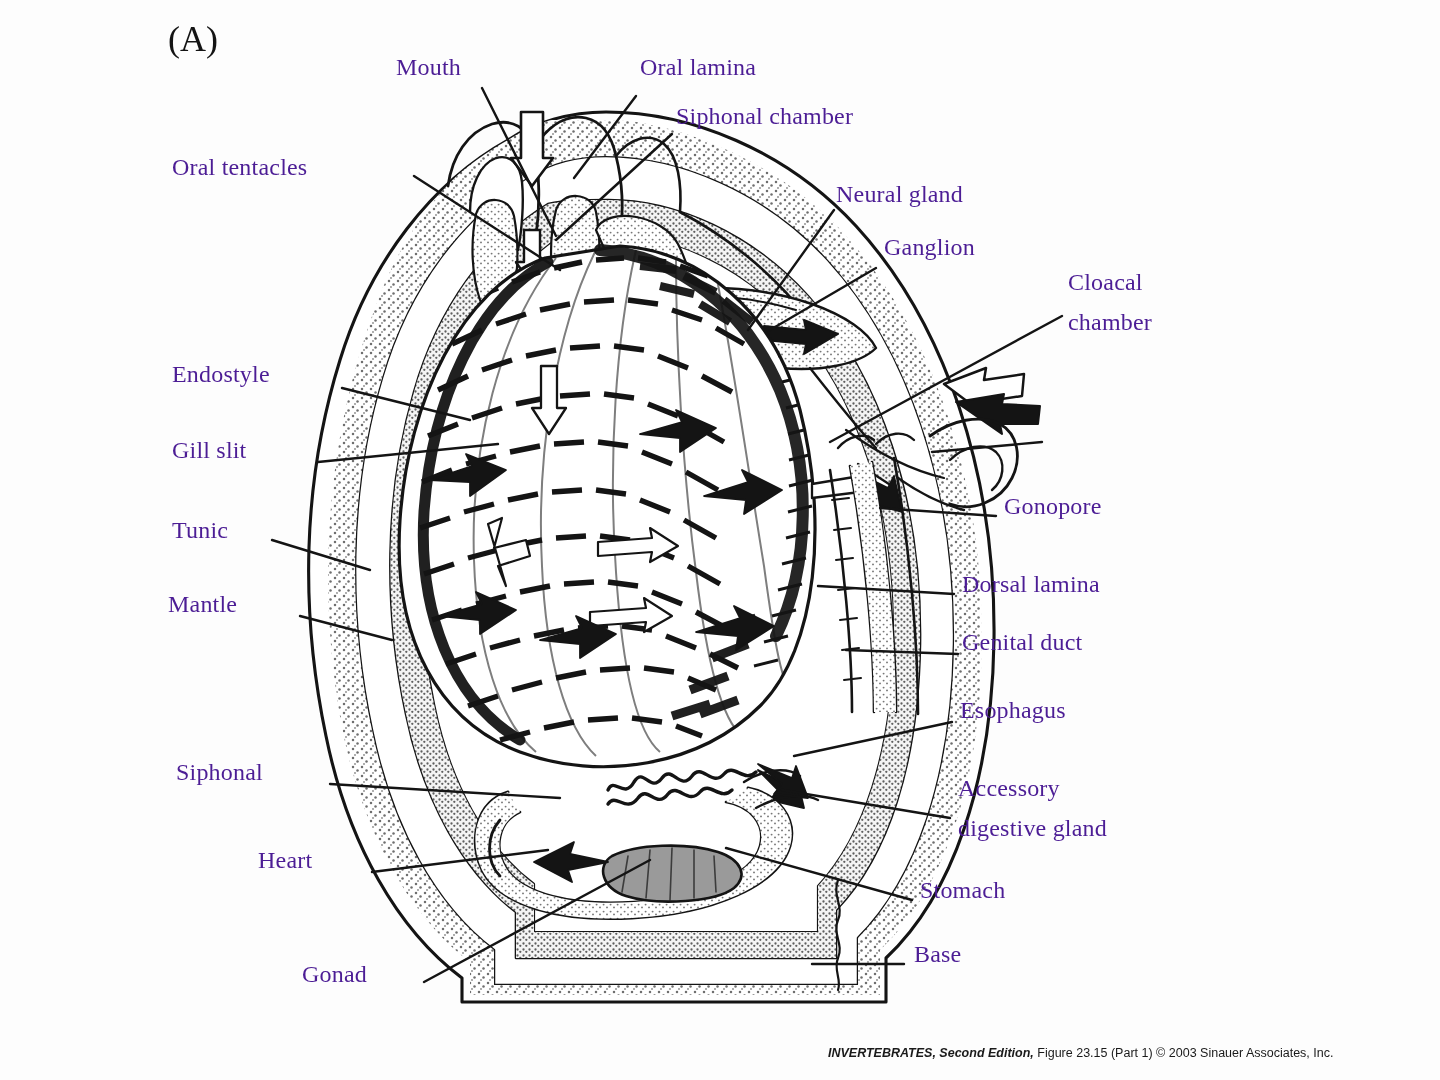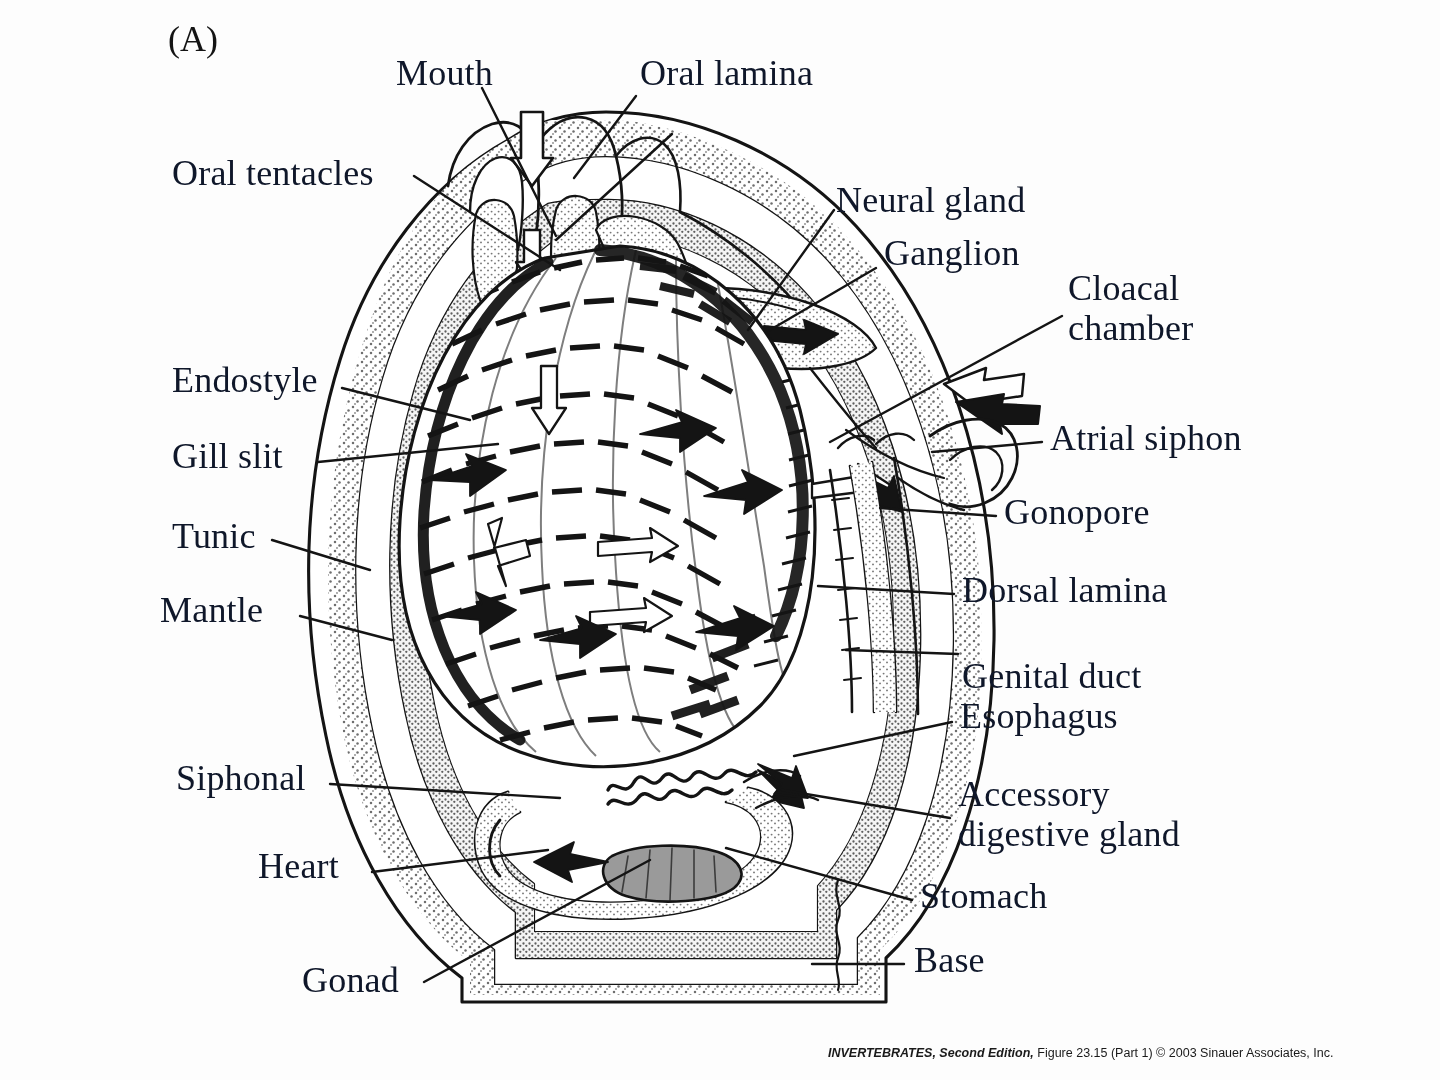--- a/index.html
+++ b/index.html
@@ -8,23 +8,23 @@
     font-family:"Liberation Serif", serif;
     color:#111;
     overflow:hidden;
     position:relative;
   }
   #stage{position:absolute;left:0;top:0;width:1440px;height:1080px;background:#fdfdfd;}
   #figsvg{position:absolute;left:0;top:0;width:1440px;height:1080px;}
   .lbl{
     position:absolute;
     font-family:"Liberation Serif", serif;
-    font-size:36px;
+    font-size:24px;
     line-height:1.05;
-    color:#0f172a;
+    color:#4c1d95;
     white-space:nowrap;
     letter-spacing:0.2px;
   }
   #panel-letter{
     position:absolute;left:168px;top:18px;
     font-size:36px;font-family:"Liberation Serif", serif;color:#141414;
   }
   #credit{
     position:absolute;left:828px;top:1046px;
     font-family:"Liberation Sans", sans-serif;
@@ -353,33 +353,33 @@
         <line x1="904" y1="964" x2="812" y2="964"></line>
       </g>
 
     </g>
   </svg>
 
   <div id="panel-letter">(A)</div>
 
   <div class="lbl" style="left:396px;top:55px;">Mouth</div>
   <div class="lbl" style="left:640px;top:55px;">Oral lamina</div>
+  <div class="lbl" style="left:676px;top:104px;">Siphonal chamber</div>
   <div class="lbl" style="left:836px;top:182px;">Neural gland</div>
   <div class="lbl" style="left:172px;top:155px;">Oral tentacles</div>
   <div class="lbl" style="left:884px;top:235px;">Ganglion</div>
   <div class="lbl" style="left:1068px;top:270px;">Cloacal</div>
   <div class="lbl" style="left:1068px;top:310px;">chamber</div>
   <div class="lbl" style="left:172px;top:362px;">Endostyle</div>
   <div class="lbl" style="left:172px;top:438px;">Gill slit</div>
   <div class="lbl" style="left:172px;top:518px;">Tunic</div>
-  <div class="lbl" style="left:160px;top:592px;text-align:right;">Mantle</div>
-  <div class="lbl" style="left:1050px;top:420px;">Atrial siphon</div>
+  <div class="lbl" style="left:168px;top:592px;text-align:right;">Mantle</div>
   <div class="lbl" style="left:1004px;top:494px;">Gonopore</div>
   <div class="lbl" style="left:962px;top:572px;">Dorsal lamina</div>
-  <div class="lbl" style="left:962px;top:630px;margin-top:28px;">Genital duct</div>
+  <div class="lbl" style="left:962px;top:630px;">Genital duct</div>
   <div class="lbl" style="left:960px;top:698px;">Esophagus</div>
   <div class="lbl" style="left:958px;top:776px;">Accessory</div>
   <div class="lbl" style="left:958px;top:816px;">digestive gland</div>
   <div class="lbl" style="left:176px;top:760px;">Siphonal</div>
   <div class="lbl" style="left:258px;top:848px;">Heart</div>
   <div class="lbl" style="left:302px;top:962px;">Gonad</div>
   <div class="lbl" style="left:920px;top:878px;text-align:right;">Stomach</div>
   <div class="lbl" style="left:914px;top:942px;font-family:Liberation Serif, serif;">Base</div>
 
   <div id="credit">

